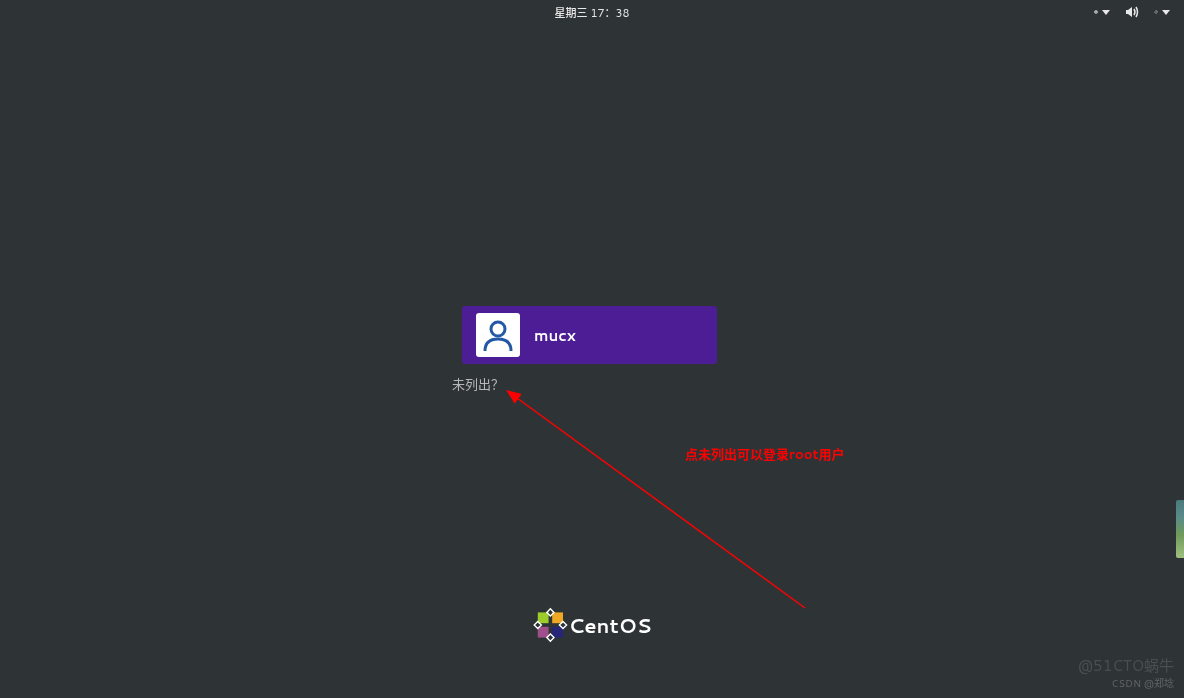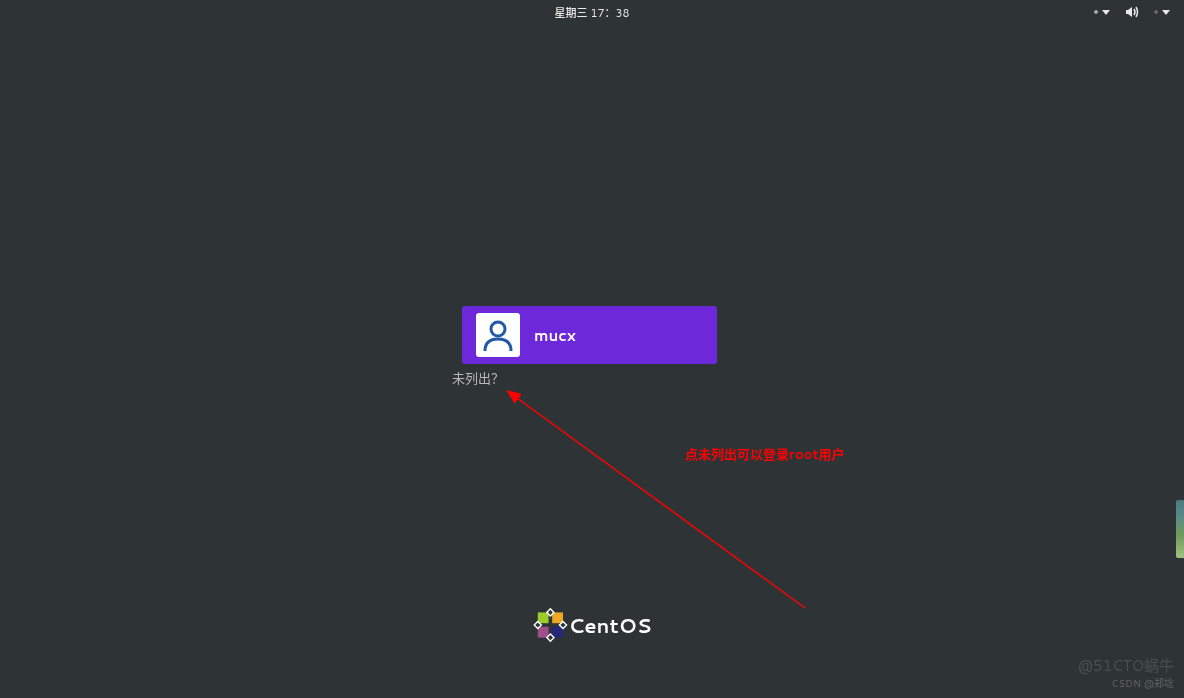--- a/index.html
+++ b/index.html
@@ -59,21 +59,21 @@
     }
     .login-container {
       position: absolute;
       left: 462px;
       top: 306px;
       width: 260px;
     }
     .user-button {
       width: 255px;
       height: 58px;
-      background: #6d28d9;
+      background: #4c1d95;
       border-radius: 3px;
       display: flex;
       align-items: center;
       padding: 6px 14px;
       cursor: pointer;
     }
     .avatar {
       width: 44px;
       height: 44px;
       background: #fff;
@@ -86,21 +86,21 @@
     .avatar svg {
       width: 36px;
       height: 36px;
     }
     .username {
       color: #fff;
       font-size: 15px;
       font-weight: 700;
     }
     .not-listed {
-      margin-top: 4px;
+      margin-top: 10px;
       margin-left: -10px;
       color: #b7b7b7;
       font-size: 13px;
       cursor: pointer;
       display: inline-block;
     }
     .centos-logo {
       position: absolute;
       bottom: 55px;
       left: 50%;

